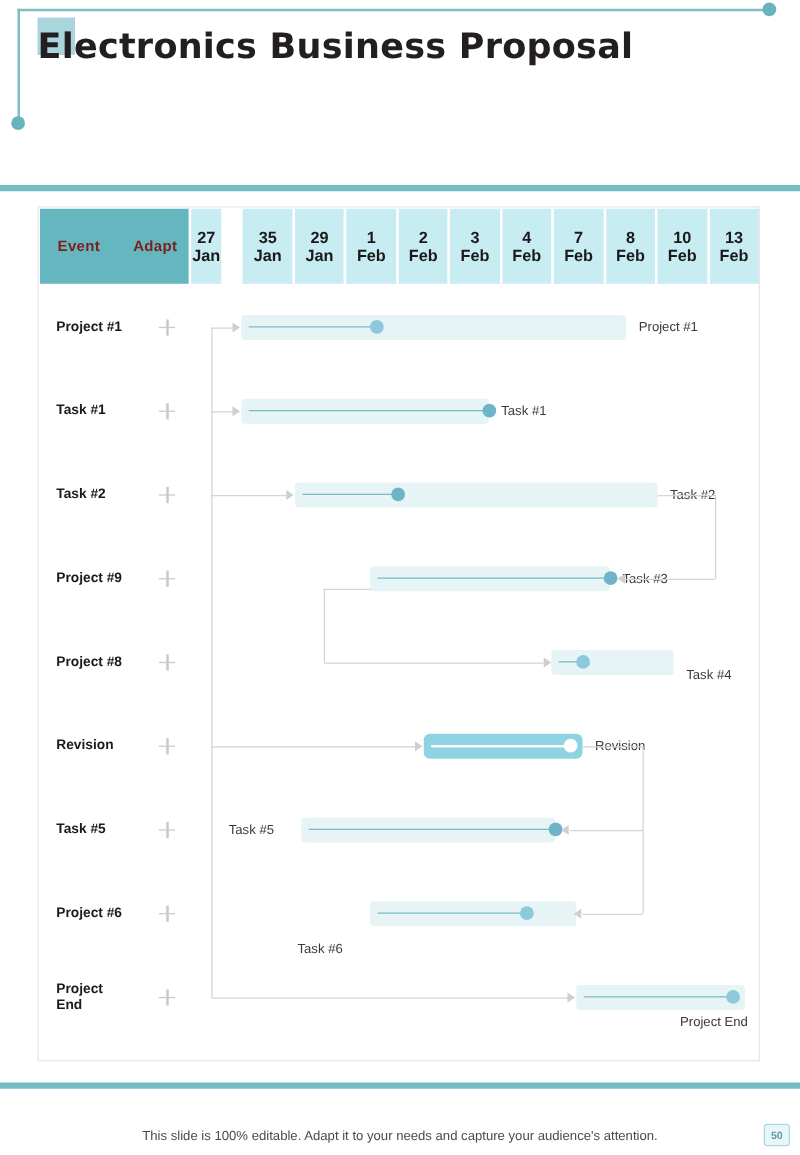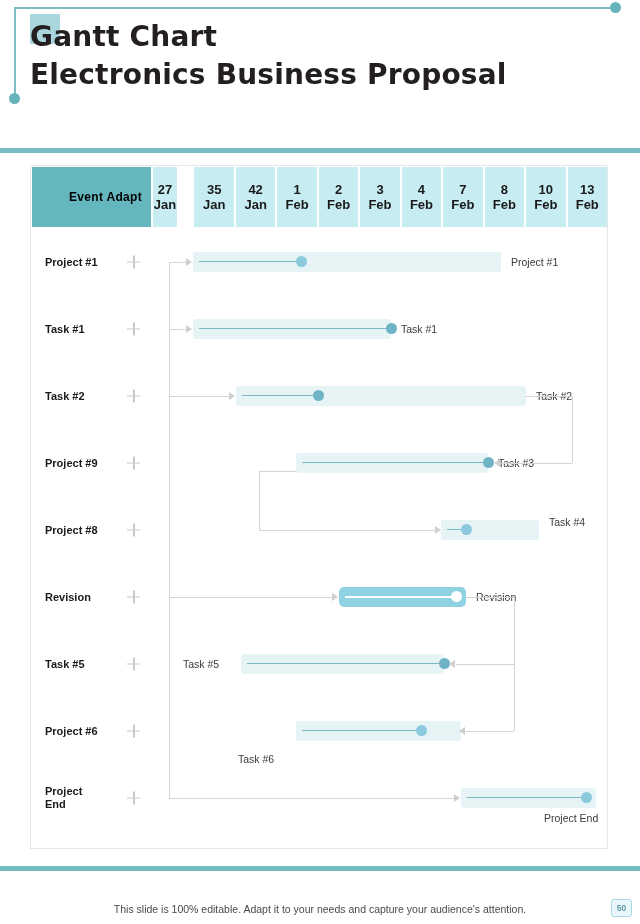--- a/index.html
+++ b/index.html
@@ -33,21 +33,21 @@
   .table{
     position:absolute;left:30px;top:165px;width:578px;height:684px;
     background:#ffffff;border:1px solid #e7e7e7;box-sizing:border-box;
   }
   .thead{position:absolute;left:0;top:0;height:62px;width:100%;}
   .th-event{
     position:absolute;left:1px;top:1px;width:120px;height:60px;background:#65b7bf;
   }
   .th-event .lbl{
     position:absolute;top:50%;transform:translateY(-50%);
-    color:#000000;font-size:12px;font-weight:bold;letter-spacing:.3px;margin-left:23px;
+    color:#7f1d1d;font-size:12px;font-weight:bold;letter-spacing:.3px;
   }
   .th-event .lbl.ev{left:14px;}
   .th-event .lbl.dt{right:10px;}
   .th-date{
     position:absolute;top:1px;height:60px;background:#c7ecf2;
     border-left:2px solid #ffffff;box-sizing:border-box;
     display:flex;flex-direction:column;align-items:center;justify-content:center;
     font-size:13px;font-weight:bold;color:#1a1a1a;line-height:15px;
   }
   .th-date .d{display:block;}
@@ -113,21 +113,20 @@
 
 <div class="deco">
   <div class="deco-hline"></div>
   <div class="deco-vline"></div>
   <div class="deco-dot-r"></div>
   <div class="deco-dot-l"></div>
   <div class="deco-square"></div>
 </div>
 
 <div class="title-wrap">
-  <div class="title-1">Gantt Chart</div>
   <div class="title-2">Electronics Business Proposal</div>
 </div>
 
 <div class="rule-top"></div>
 
 <div class="table">
 
   <div class="thead">
     <div class="th-event">
       <span class="lbl ev">Event</span>
@@ -136,21 +135,21 @@
     <div id="date-headers">
         <div class="th-date" style="left: 120px; width: 26px;">
           <span class="d">27</span>
           <span class="m">Jan</span>
         </div>
         <div class="th-date" style="left: 161.455px; width: 41.4545px;">
           <span class="d">35</span>
           <span class="m">Jan</span>
         </div>
         <div class="th-date" style="left: 202.909px; width: 41.4545px;">
-          <span class="d">42</span>
+          <span class="d">29</span>
           <span class="m">Jan</span>
         </div>
         <div class="th-date" style="left: 244.364px; width: 41.4545px;">
           <span class="d">1</span>
           <span class="m">Feb</span>
         </div>
         <div class="th-date" style="left: 285.818px; width: 41.4545px;">
           <span class="d">2</span>
           <span class="m">Feb</span>
         </div>
@@ -238,21 +237,21 @@
       <div class="bar-cap" style="left: 505px; top: 167.5px;">Task #2</div>
       <div class="bar light" style="left: 265px; width: 192px; top: 224.5px;">
         <div class="fill" style="width: 186px;"></div>
         <div class="dot" style="left: 186.5px;"></div>
       </div>
       <div class="bar-cap" style="left: 467px; top: 234.5px;">Task #3</div>
       <div class="bar light" style="left: 410px; width: 98px; top: 291.5px;">
         <div class="fill" style="width: 19px;"></div>
         <div class="dot pale" style="left: 19.5px;"></div>
       </div>
-      <div class="bar-cap" style="left: 518px; top: 294px;">Task #4</div>
+      <div class="bar-cap" style="left: 518px; top: 312px;">Task #4</div>
       <div class="bar solid" style="left: 308px; width: 127px; top: 358.5px;">
         <div class="fill" style="width: 111px;"></div>
         <div class="dot white" style="left: 111.5px;"></div>
       </div>
       <div class="bar-cap" style="left: 445px; top: 368.5px;">Revision</div>
       <div class="bar light" style="left: 210px; width: 203px; top: 425.5px;">
         <div class="fill" style="width: 197px;"></div>
         <div class="dot" style="left: 197.5px;"></div>
       </div>
       <div class="bar-cap" style="left: 152px; top: 435.5px;">Task #5</div>

